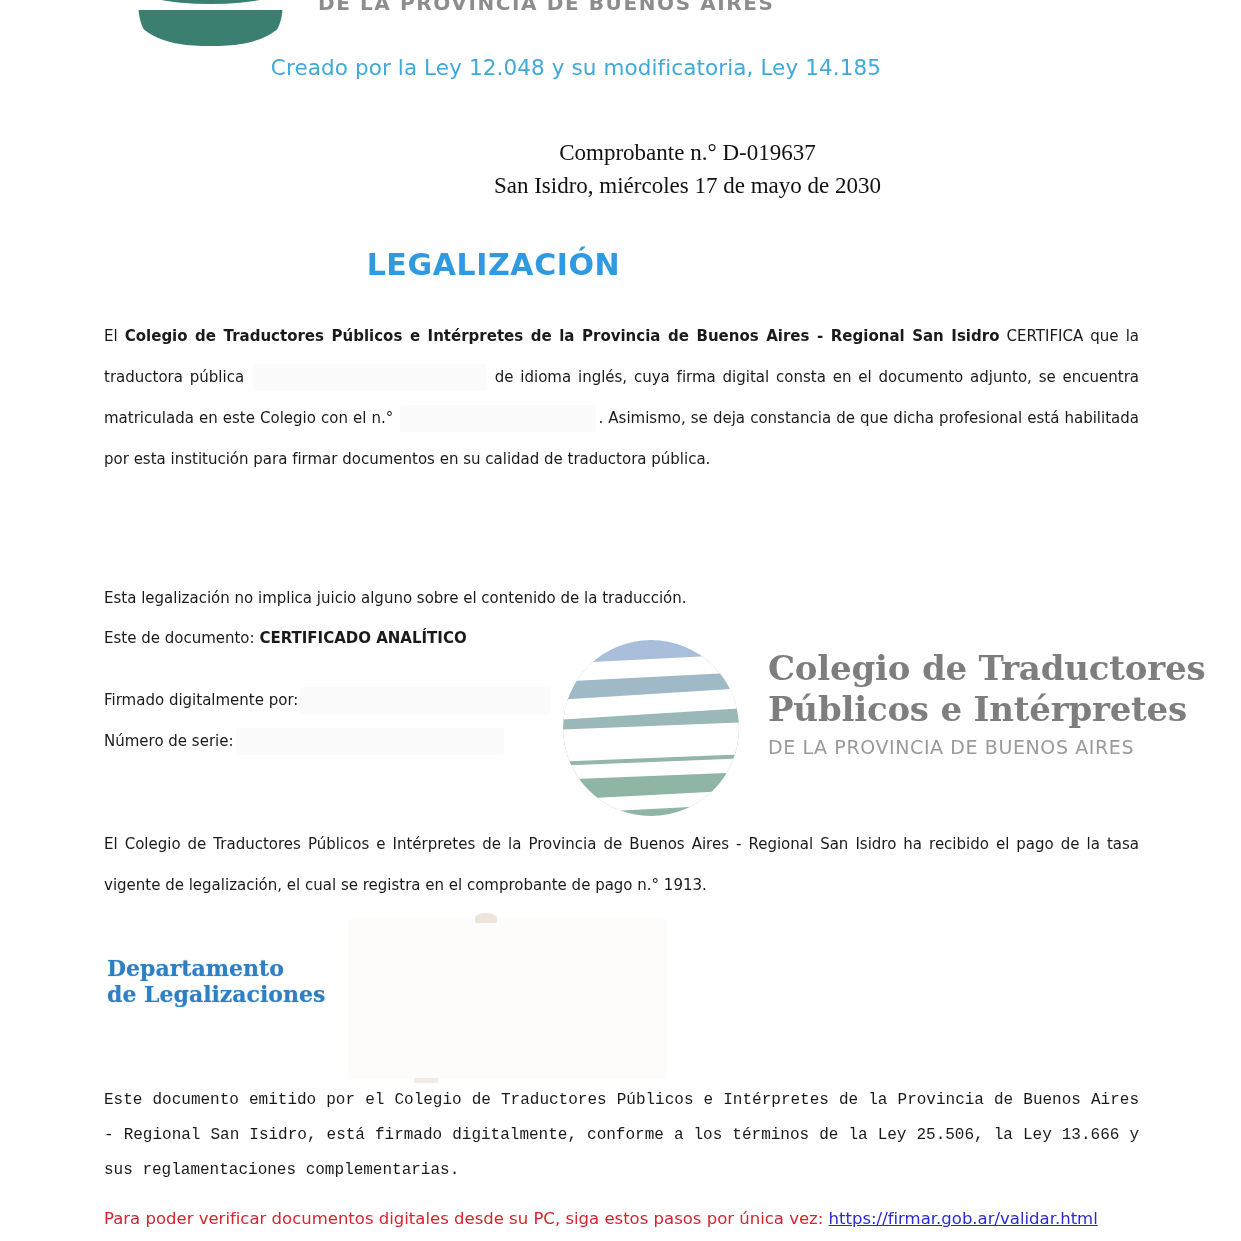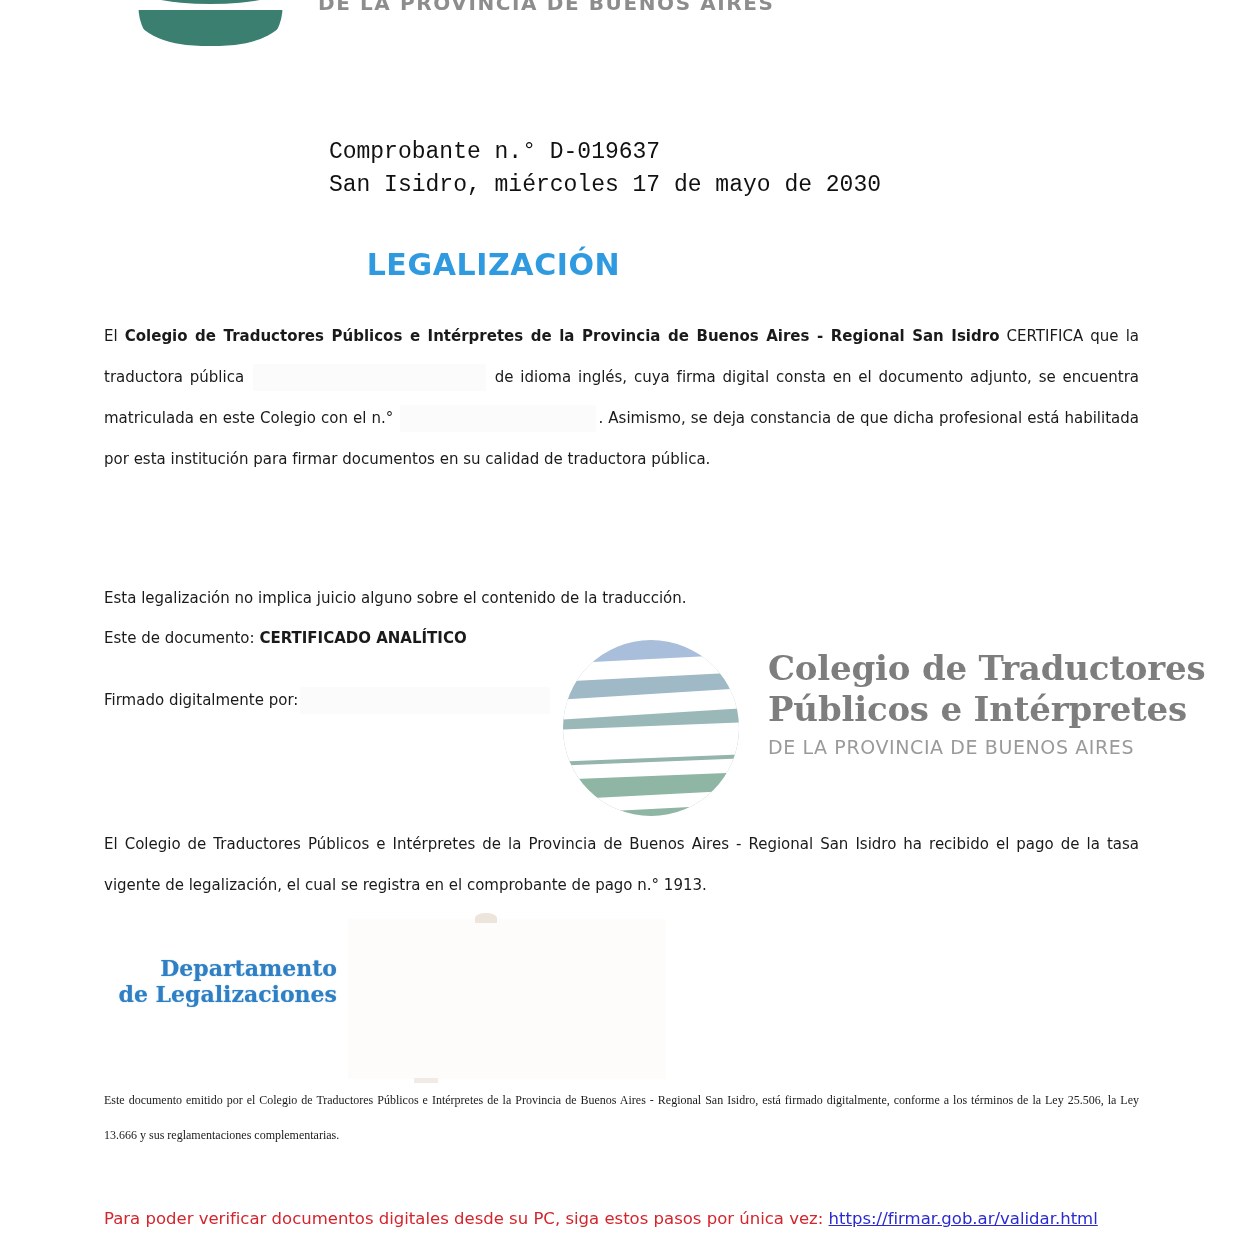--- a/index.html
+++ b/index.html
@@ -82,22 +82,22 @@
     color: #3fa9d8;
     white-space: nowrap;
     letter-spacing: .1px;
   }
 
   
   .receipt {
     position: absolute;
     right: 106px;
     top: 136px;
-    text-align: left;
-    font-family: Liberation Mono, monospace;
+    text-align: center;
+    font-family: Liberation Serif, serif;
     font-size: 23px;
     line-height: 33px;
     color: #111;
     white-space: nowrap;
   }
 
   
   .doc-heading {
     position: absolute;
     left: 0;
@@ -188,21 +188,21 @@
     color: #9a9a9a;
     white-space: nowrap;
   }
 
   
   .stamp-dept {
     position: absolute;
     left: 107px;
     top: 955px;
     width: 230px;
-    text-align: right;
+    text-align: left;
     font-family: "DejaVu Serif", serif;
     font-size: 22px;
     font-weight: 700;
     line-height: 26px;
     color: #2f7fc4;
     text-shadow: 0 0 1.2px rgba(47,127,196,.55);
   }
   .stamp-box {
     position: absolute;
     left: 348px;
@@ -232,22 +232,22 @@
     background: #efe6df;
     opacity: .8;
   }
 
   
   .footer-note {
     position: absolute;
     left: 104px;
     top: 1083px;
     width: 1035px;
-    font-family: Liberation Serif, serif;
-    font-size: 12px;
+    font-family: Liberation Mono, monospace;
+    font-size: 16px;
     line-height: 35px;
     color: #1a1a1a;
     text-align: justify;
   }
 
   .footer-verify {
     position: absolute;
     left: 104px;
     top: 1204px;
     width: 1060px;
@@ -282,20 +282,21 @@
 <div class="page">
 
   <div class="letterhead">
     <div class="lh-mark">
       <div class="band b1"></div>
       <div class="band b2"></div>
     </div>
     <div class="lh-title">DE LA PROVINCIA DE BUENOS AIRES</div>
   </div>
 
+  <div class="law-line">Creado por la Ley 12.048 y su modificatoria, Ley 14.185</div>
 
   <div class="receipt">
     <div>Comprobante n.° D-019637</div>
     <div>San Isidro, miércoles 17 de mayo de 2030</div>
   </div>
 
   <div class="doc-heading">LEGALIZACIÓN</div>
 
   <div class="body-block justified p-certify">
     <span>El </span><b>Colegio de Traductores Públicos e Intérpretes de la Provincia de Buenos Aires - Regional San Isidro</b><span> CERTIFICA que la traductora pública </span><span class="redaction redact-name"></span><span> de idioma inglés, cuya firma digital consta en el documento adjunto, se encuentra matriculada en este Colegio con el n.° </span><span class="redaction redact-number"></span><span>. Asimismo, se deja constancia de que dicha profesional está habilitada por esta institución para firmar documentos en su calidad de traductora pública.</span>
@@ -306,20 +307,23 @@
   </div>
 
   <div class="body-block p-tipo">
     <span>Este de documento: </span><b class="strong">CERTIFICADO ANALÍTICO</b>
   </div>
 
   <div class="body-block p-firmado">
     <span>Firmado digitalmente por:</span><span class="redaction redact-signer"></span>
   </div>
 
+  <div class="body-block p-serie">
+    <span>Número de serie:</span><span class="redaction redact-serial"></span>
+  </div>
 
   <div class="watermark">
     <svg class="wm-emblem" viewBox="0 0 196 180">
       <defs>
         <clipPath id="eggClip">
           <ellipse cx="98" cy="90" rx="88" ry="88"></ellipse>
         </clipPath>
       </defs>
       <g clip-path="url(#eggClip)">
         <rect x="0" y="0" width="196" height="30" fill="#a8bedb"></rect>

